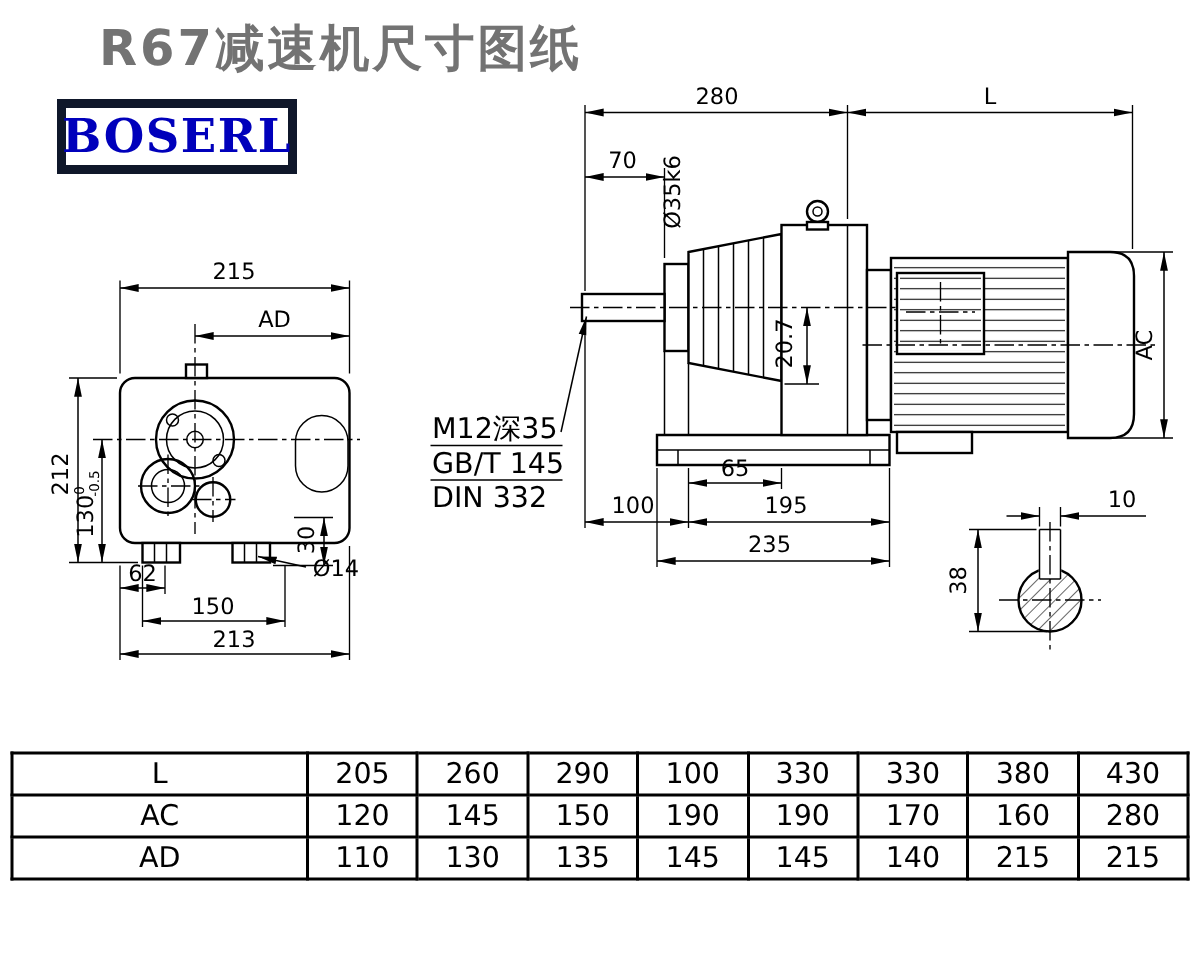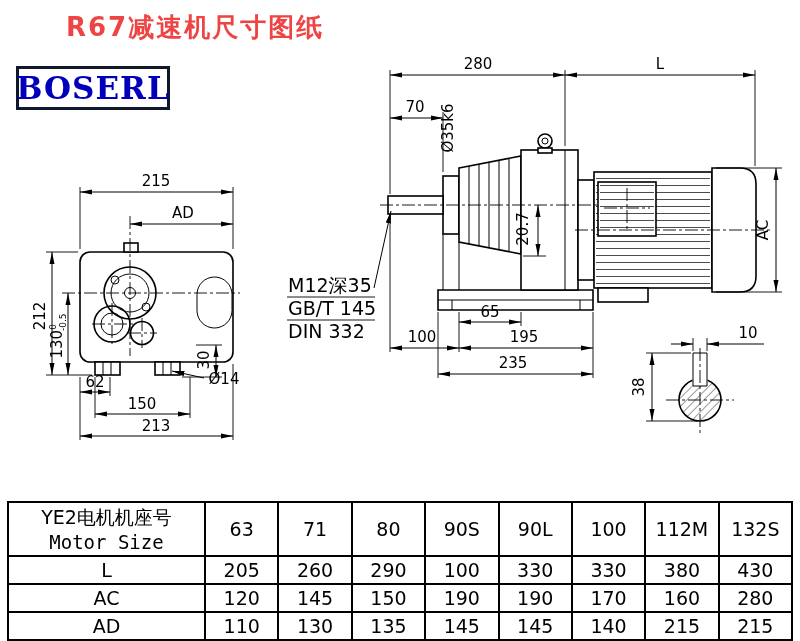--- a/index.html
+++ b/index.html
@@ -2,26 +2,26 @@
 <html><head>
 <meta charset="utf-8">
 <style>
   html,body { margin:0; padding:0; background:#fff; }
   #screen {
     position:relative; width:800px; height:641px; background:#ffffff;
     font-family:"DejaVu Sans", sans-serif; overflow:hidden;
   }
   .page-title {
     position:absolute; left:66px; top:10px;
-    font-size:26px; font-weight:bold; color:#ef4444; letter-spacing:2px;
+    font-size:33px; font-weight:bold; color:#737373; letter-spacing:2px;
     font-family:"DejaVu Sans", sans-serif;
   }
   .logo-box {
-    position:absolute; left:16px; top:66px; width:148px; height:38px;
-    border:3px solid #0f172a; background:#fff;
+    position:absolute; left:38px; top:66px; width:148px; height:38px;
+    border:6px solid #0f172a; background:#fff;
     display:flex; align-items:center; justify-content:center;
   }
   .logo-text {
     font-family:"DejaVu Serif", serif; font-weight:bold;
     font-size:31px; color:#0000bb; letter-spacing:1px; line-height:1;
   }
   svg.drawing { position:absolute; left:0; top:0; }
   svg text { font-family:"DejaVu Sans", sans-serif; fill:#000; }
   .dtxt  { font-size:15px; text-anchor:middle; }
   .note  { font-size:19px; text-anchor:start; }
@@ -227,34 +227,20 @@
       <text class="dtxt" transform="rotate(-90 644 387)" x="644" y="387">38</text>
     </g>
   </svg>
 
   <table class="size-table">
     <colgroup>
         <col style="width:197px">
         <col span="8">
       </colgroup>
     <tbody>
-        <tr class="hdr">
-      <th>
-        <div>YE2电机机座号</div>
-        <div class="mono">Motor Size</div>
-      </th>
-      <th>63</th>
-      <th>71</th>
-      <th>80</th>
-      <th>90S</th>
-      <th>90L</th>
-      <th>100</th>
-      <th>112M</th>
-      <th>132S</th>
-    </tr>
     <tr class="data">
       <th>L</th>
       <td>205</td>
       <td>260</td>
       <td>290</td>
       <td>100</td>
       <td>330</td>
       <td>330</td>
       <td>380</td>
       <td>430</td>

